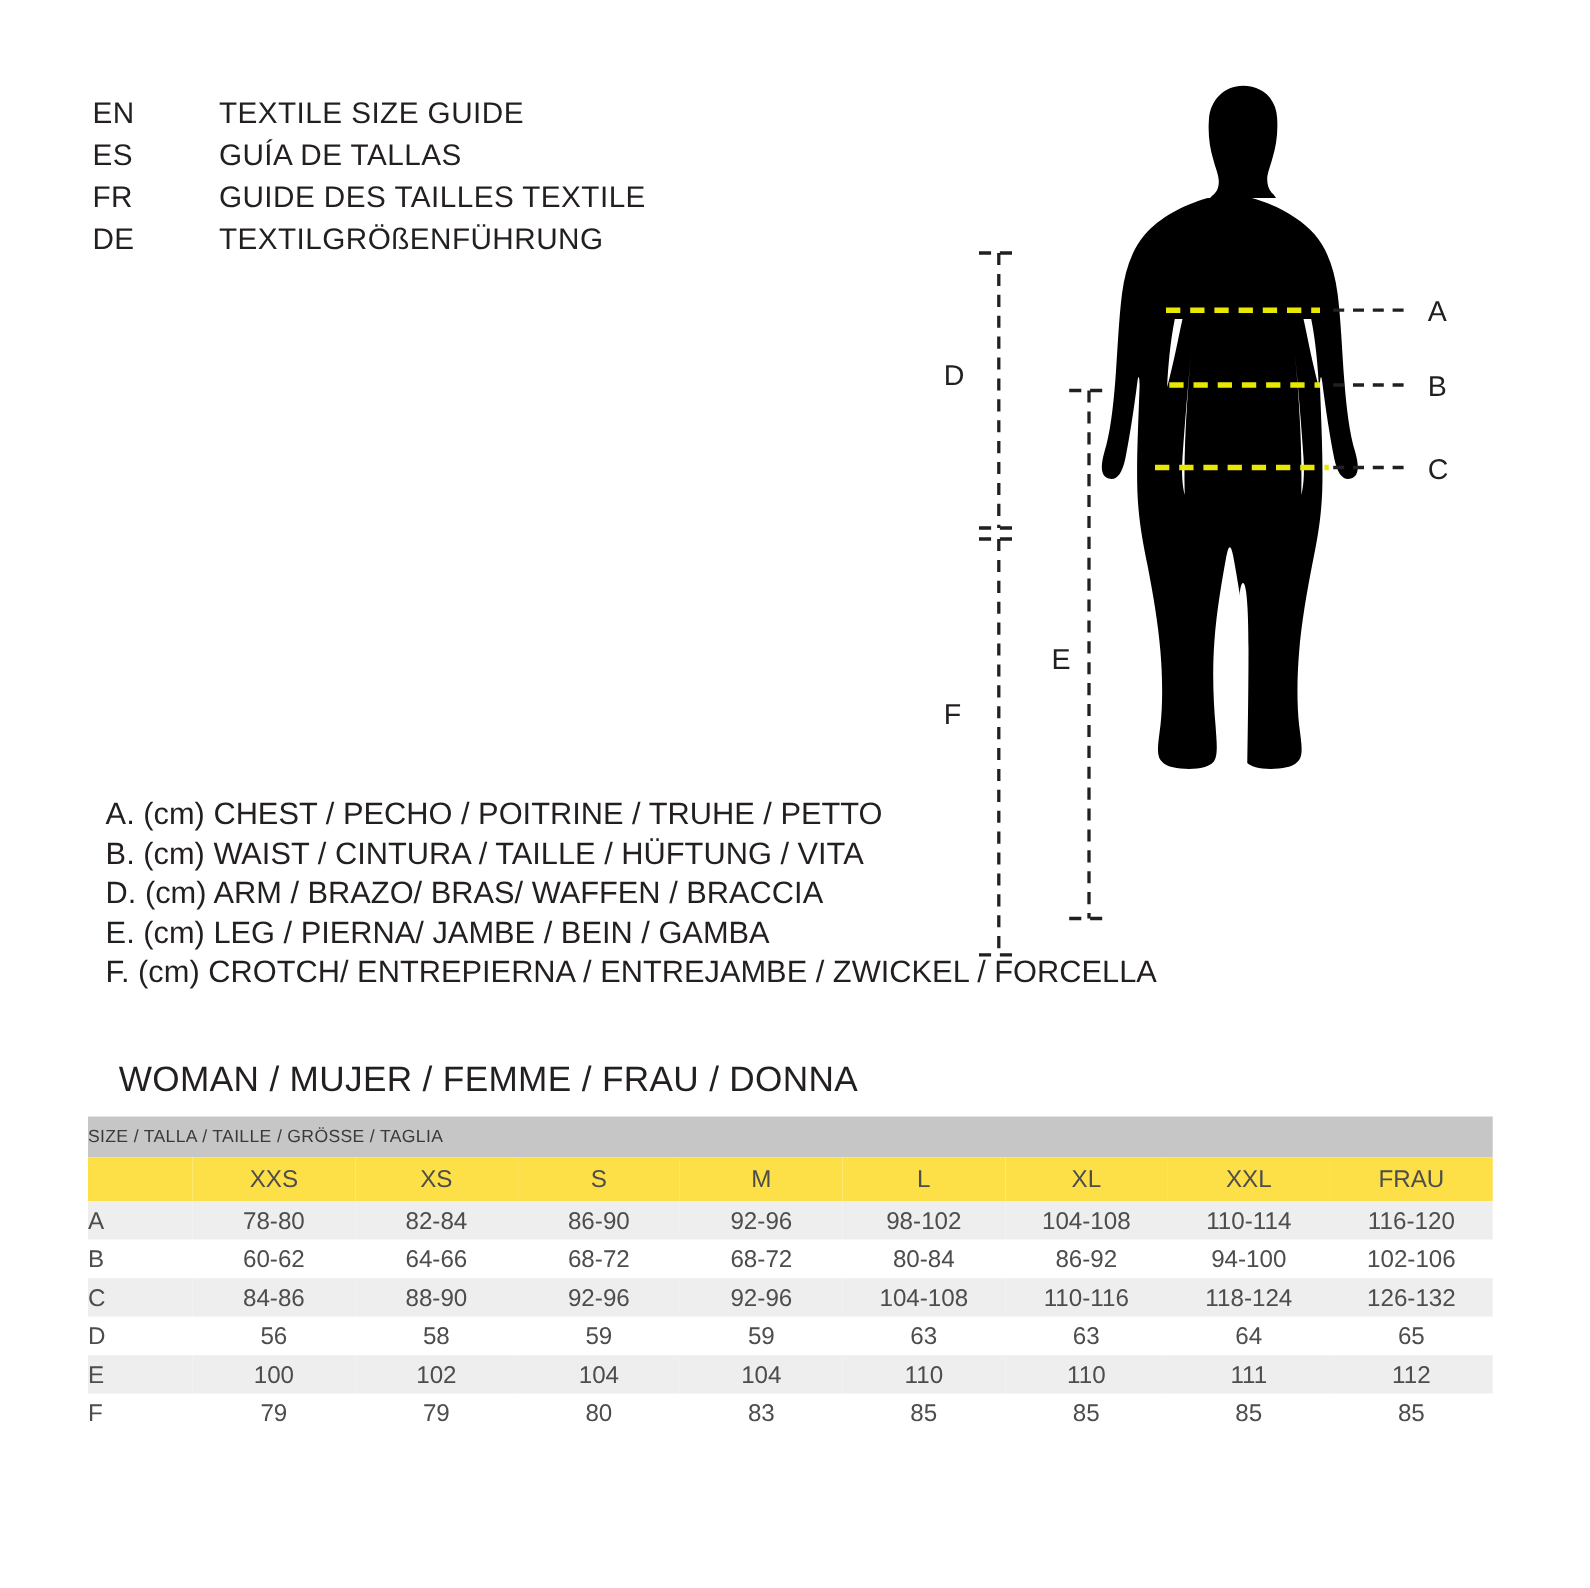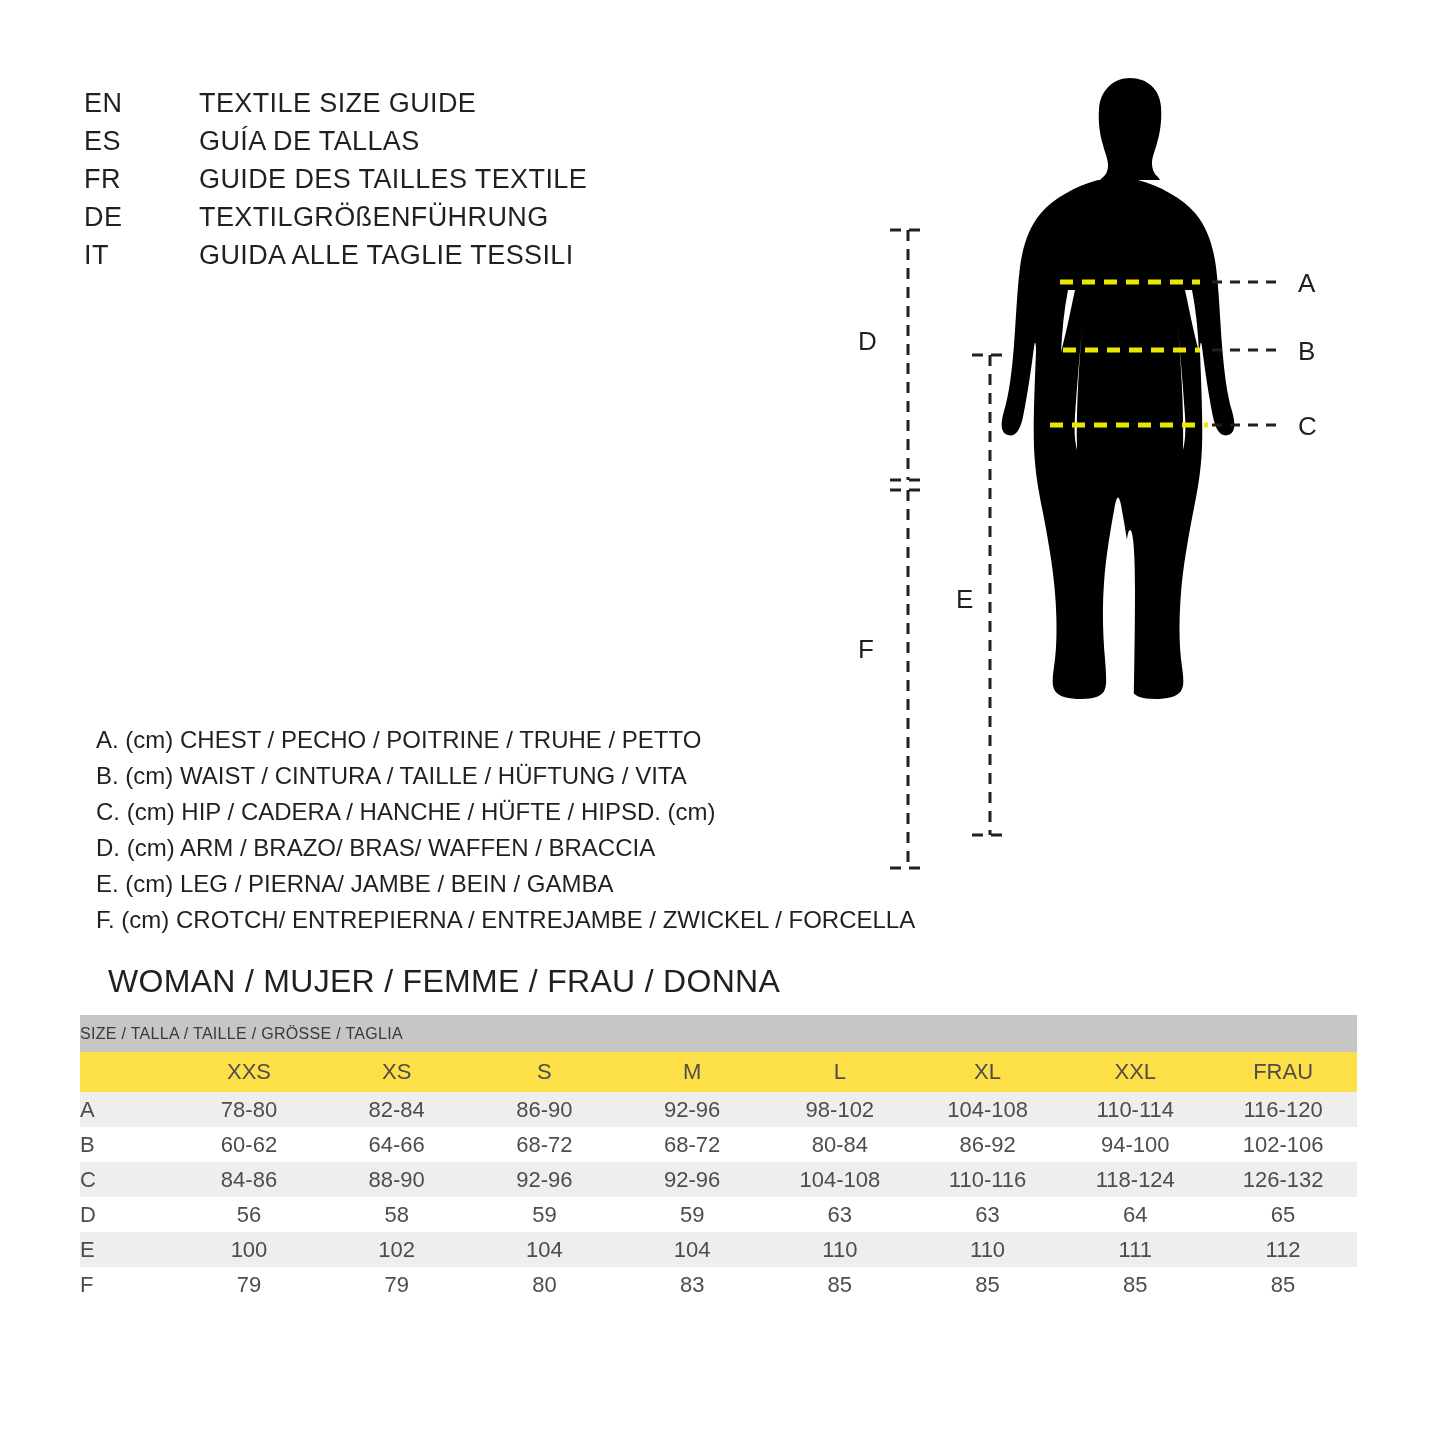--- a/index.html
+++ b/index.html
@@ -40,21 +40,21 @@
   }
 
   
   #legend-block {
     position: absolute;
     left: 96px;
     top: 722px;
     width: 820px;
   }
   .legend-row {
-    font-size: 24px;
+    font-size: 28px;
     line-height: 36px;
     white-space: nowrap;
   }
 
   
   #gender-label {
     position: absolute;
     left: 96px;
     top: 963px;
     font-size: 32px;
@@ -139,24 +139,20 @@
     <span class="title-lang">ES</span>
     <span class="title-text">GUÍA DE TALLAS</span>
   </div>
   <div class="title-row">
     <span class="title-lang">FR</span>
     <span class="title-text">GUIDE DES TAILLES TEXTILE</span>
   </div>
   <div class="title-row">
     <span class="title-lang">DE</span>
     <span class="title-text">TEXTILGRÖßENFÜHRUNG</span>
-  </div>
-  <div class="title-row">
-    <span class="title-lang">IT</span>
-    <span class="title-text">GUIDA ALLE TAGLIE TESSILI</span>
   </div>
 </div>
 
 <div id="figure-area">
   <svg class="fig" width="560" height="840" viewBox="0 0 560 840" xmlns="http://www.w3.org/2000/svg">
 
     <g>
 
       <path fill="#000000" d="M300 18
         c-17 0 -30 13 -31 31
@@ -251,21 +247,20 @@
       <line x1="60" y1="430" x2="96" y2="430" stroke-dasharray="11 8"></line>
       <line x1="60" y1="808" x2="96" y2="808" stroke-dasharray="11 8"></line>
     </g>
     <text class="dimlabel" x="28" y="598">F</text>
   </svg>
 </div>
 
 <div id="legend-block">
   <div class="legend-row">A. (cm) CHEST / PECHO / POITRINE / TRUHE / PETTO</div>
   <div class="legend-row">B. (cm) WAIST / CINTURA / TAILLE / HÜFTUNG / VITA</div>
-  <div class="legend-row">C. (cm) HIP / CADERA / HANCHE / HÜFTE / HIPSD. (cm)</div>
   <div class="legend-row">D. (cm) ARM / BRAZO/ BRAS/ WAFFEN / BRACCIA</div>
   <div class="legend-row">E. (cm) LEG / PIERNA/ JAMBE / BEIN / GAMBA</div>
   <div class="legend-row">F. (cm) CROTCH/ ENTREPIERNA / ENTREJAMBE / ZWICKEL / FORCELLA</div>
 </div>
 
 <div id="gender-label">WOMAN / MUJER / FEMME / FRAU / DONNA</div>
 
 <table id="size-table">
   <tbody>
       <tr class="tbl-title-row">

